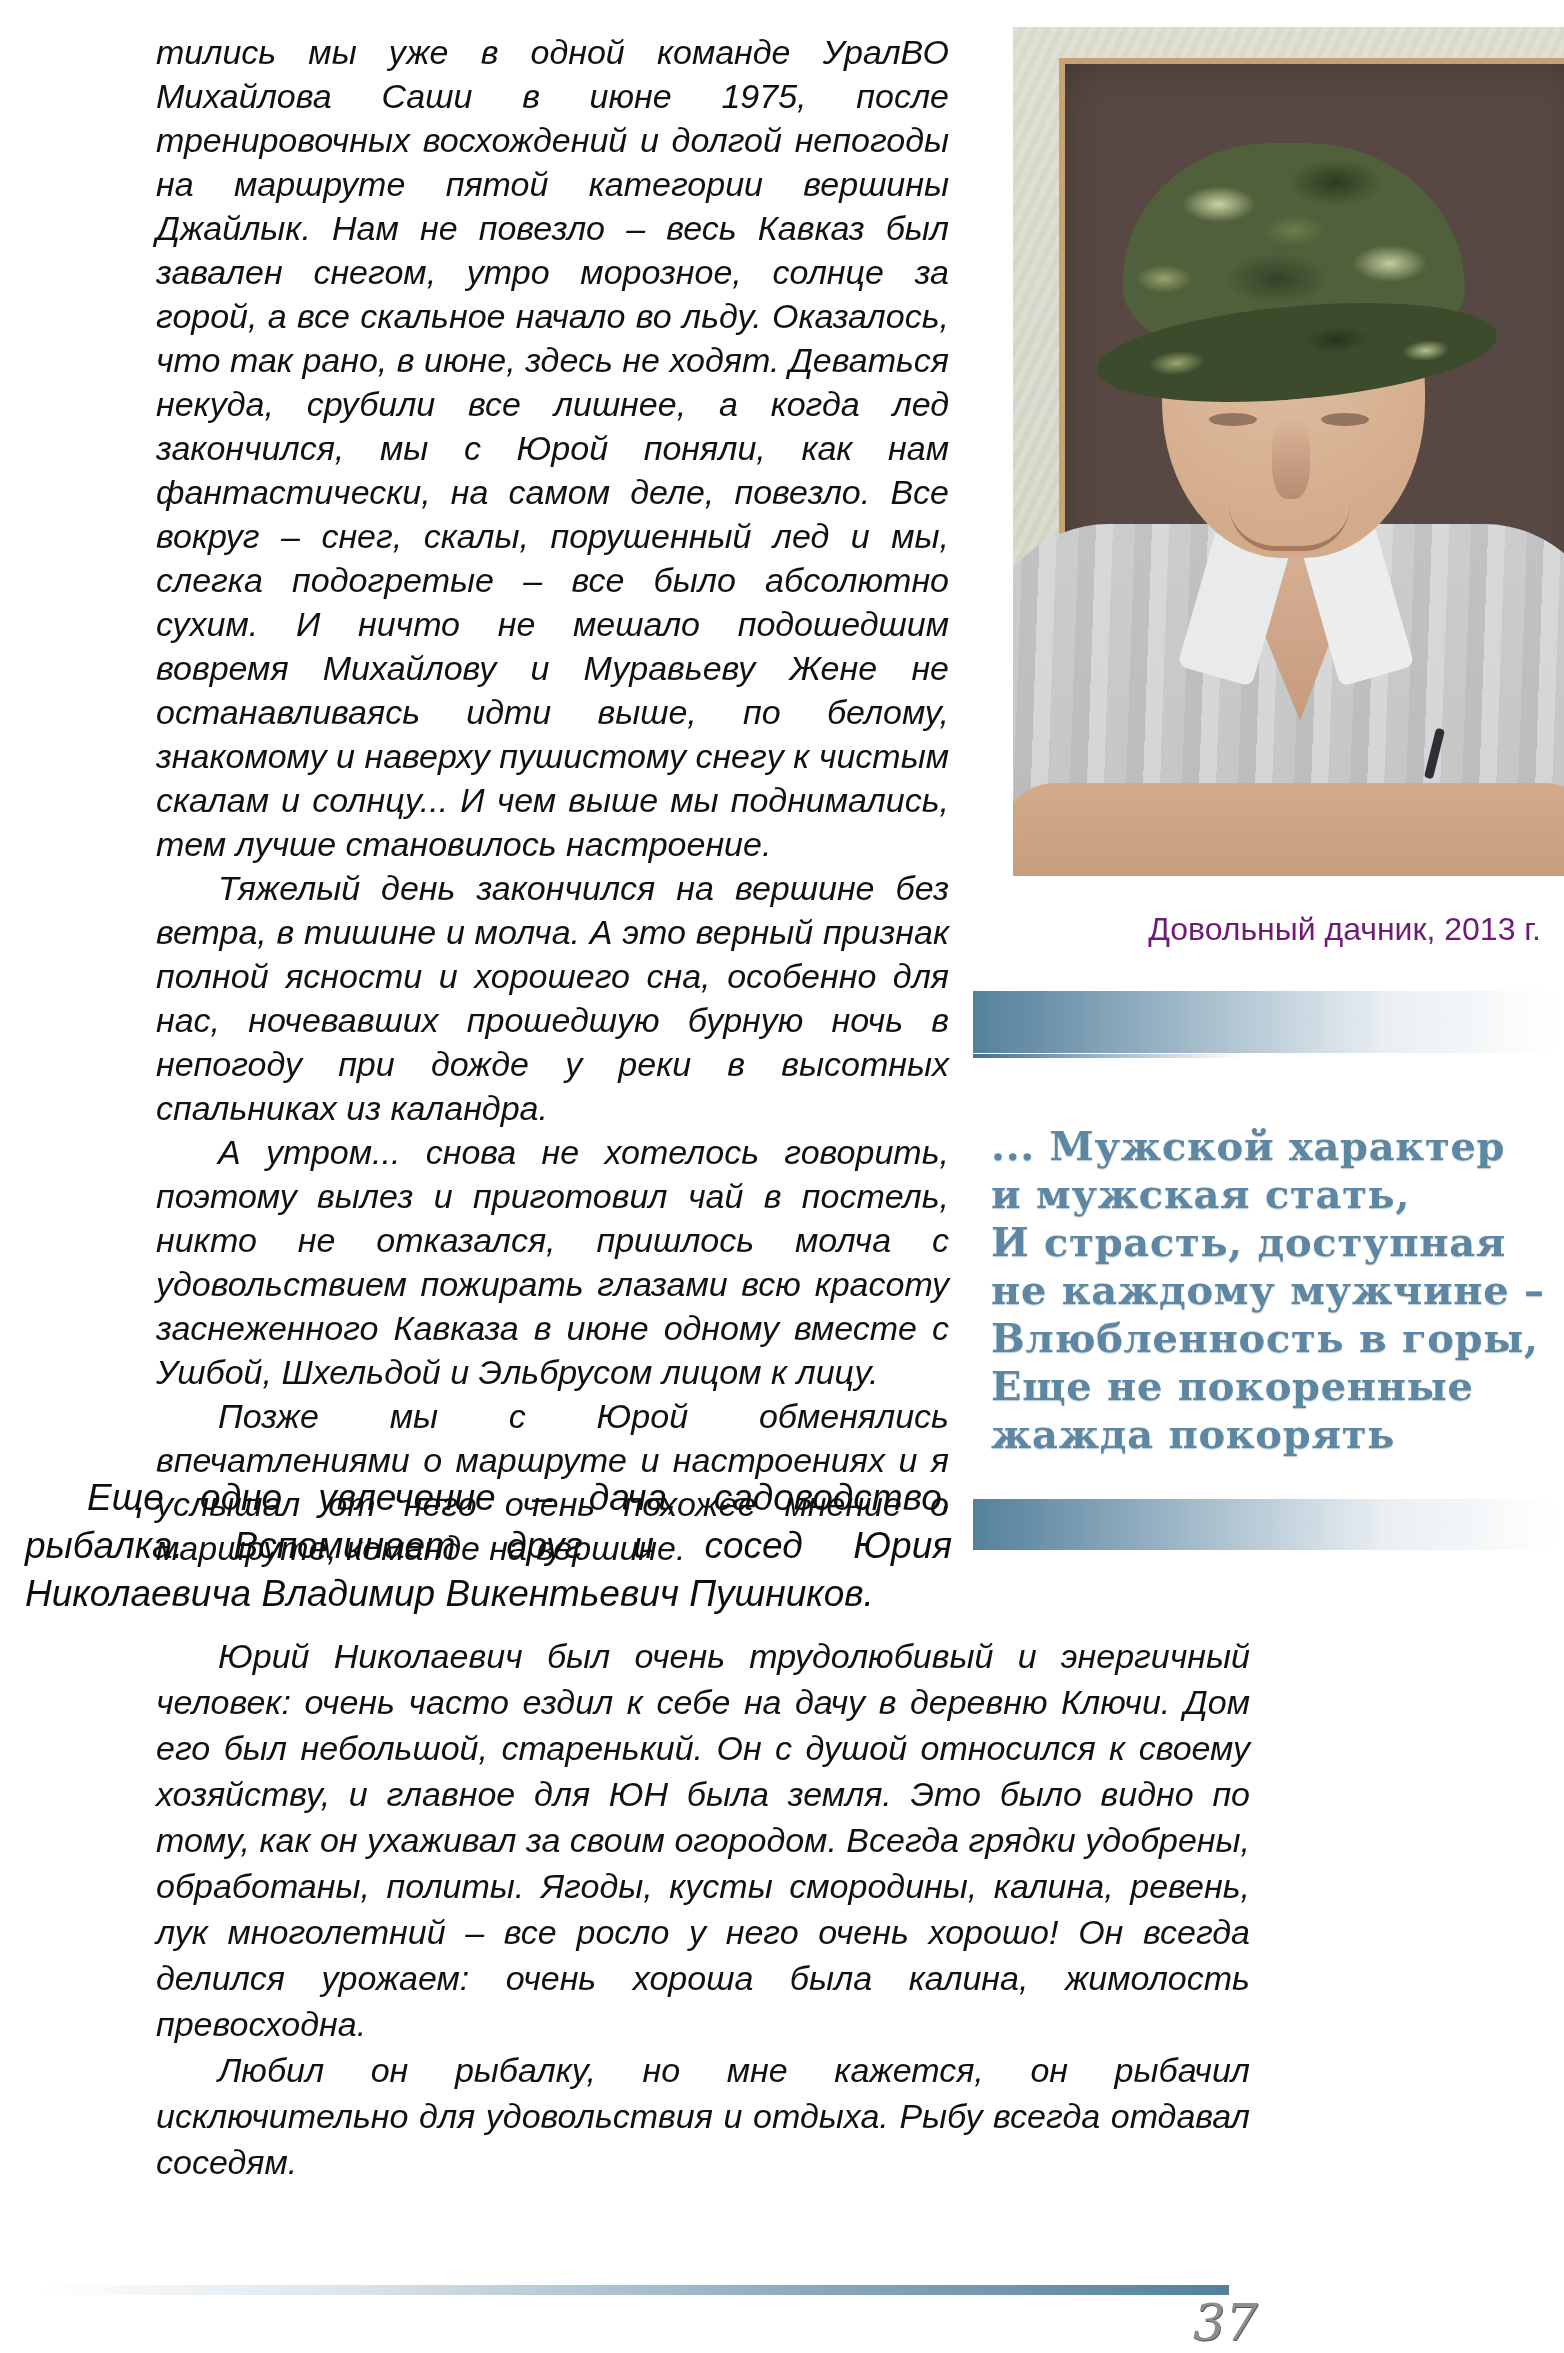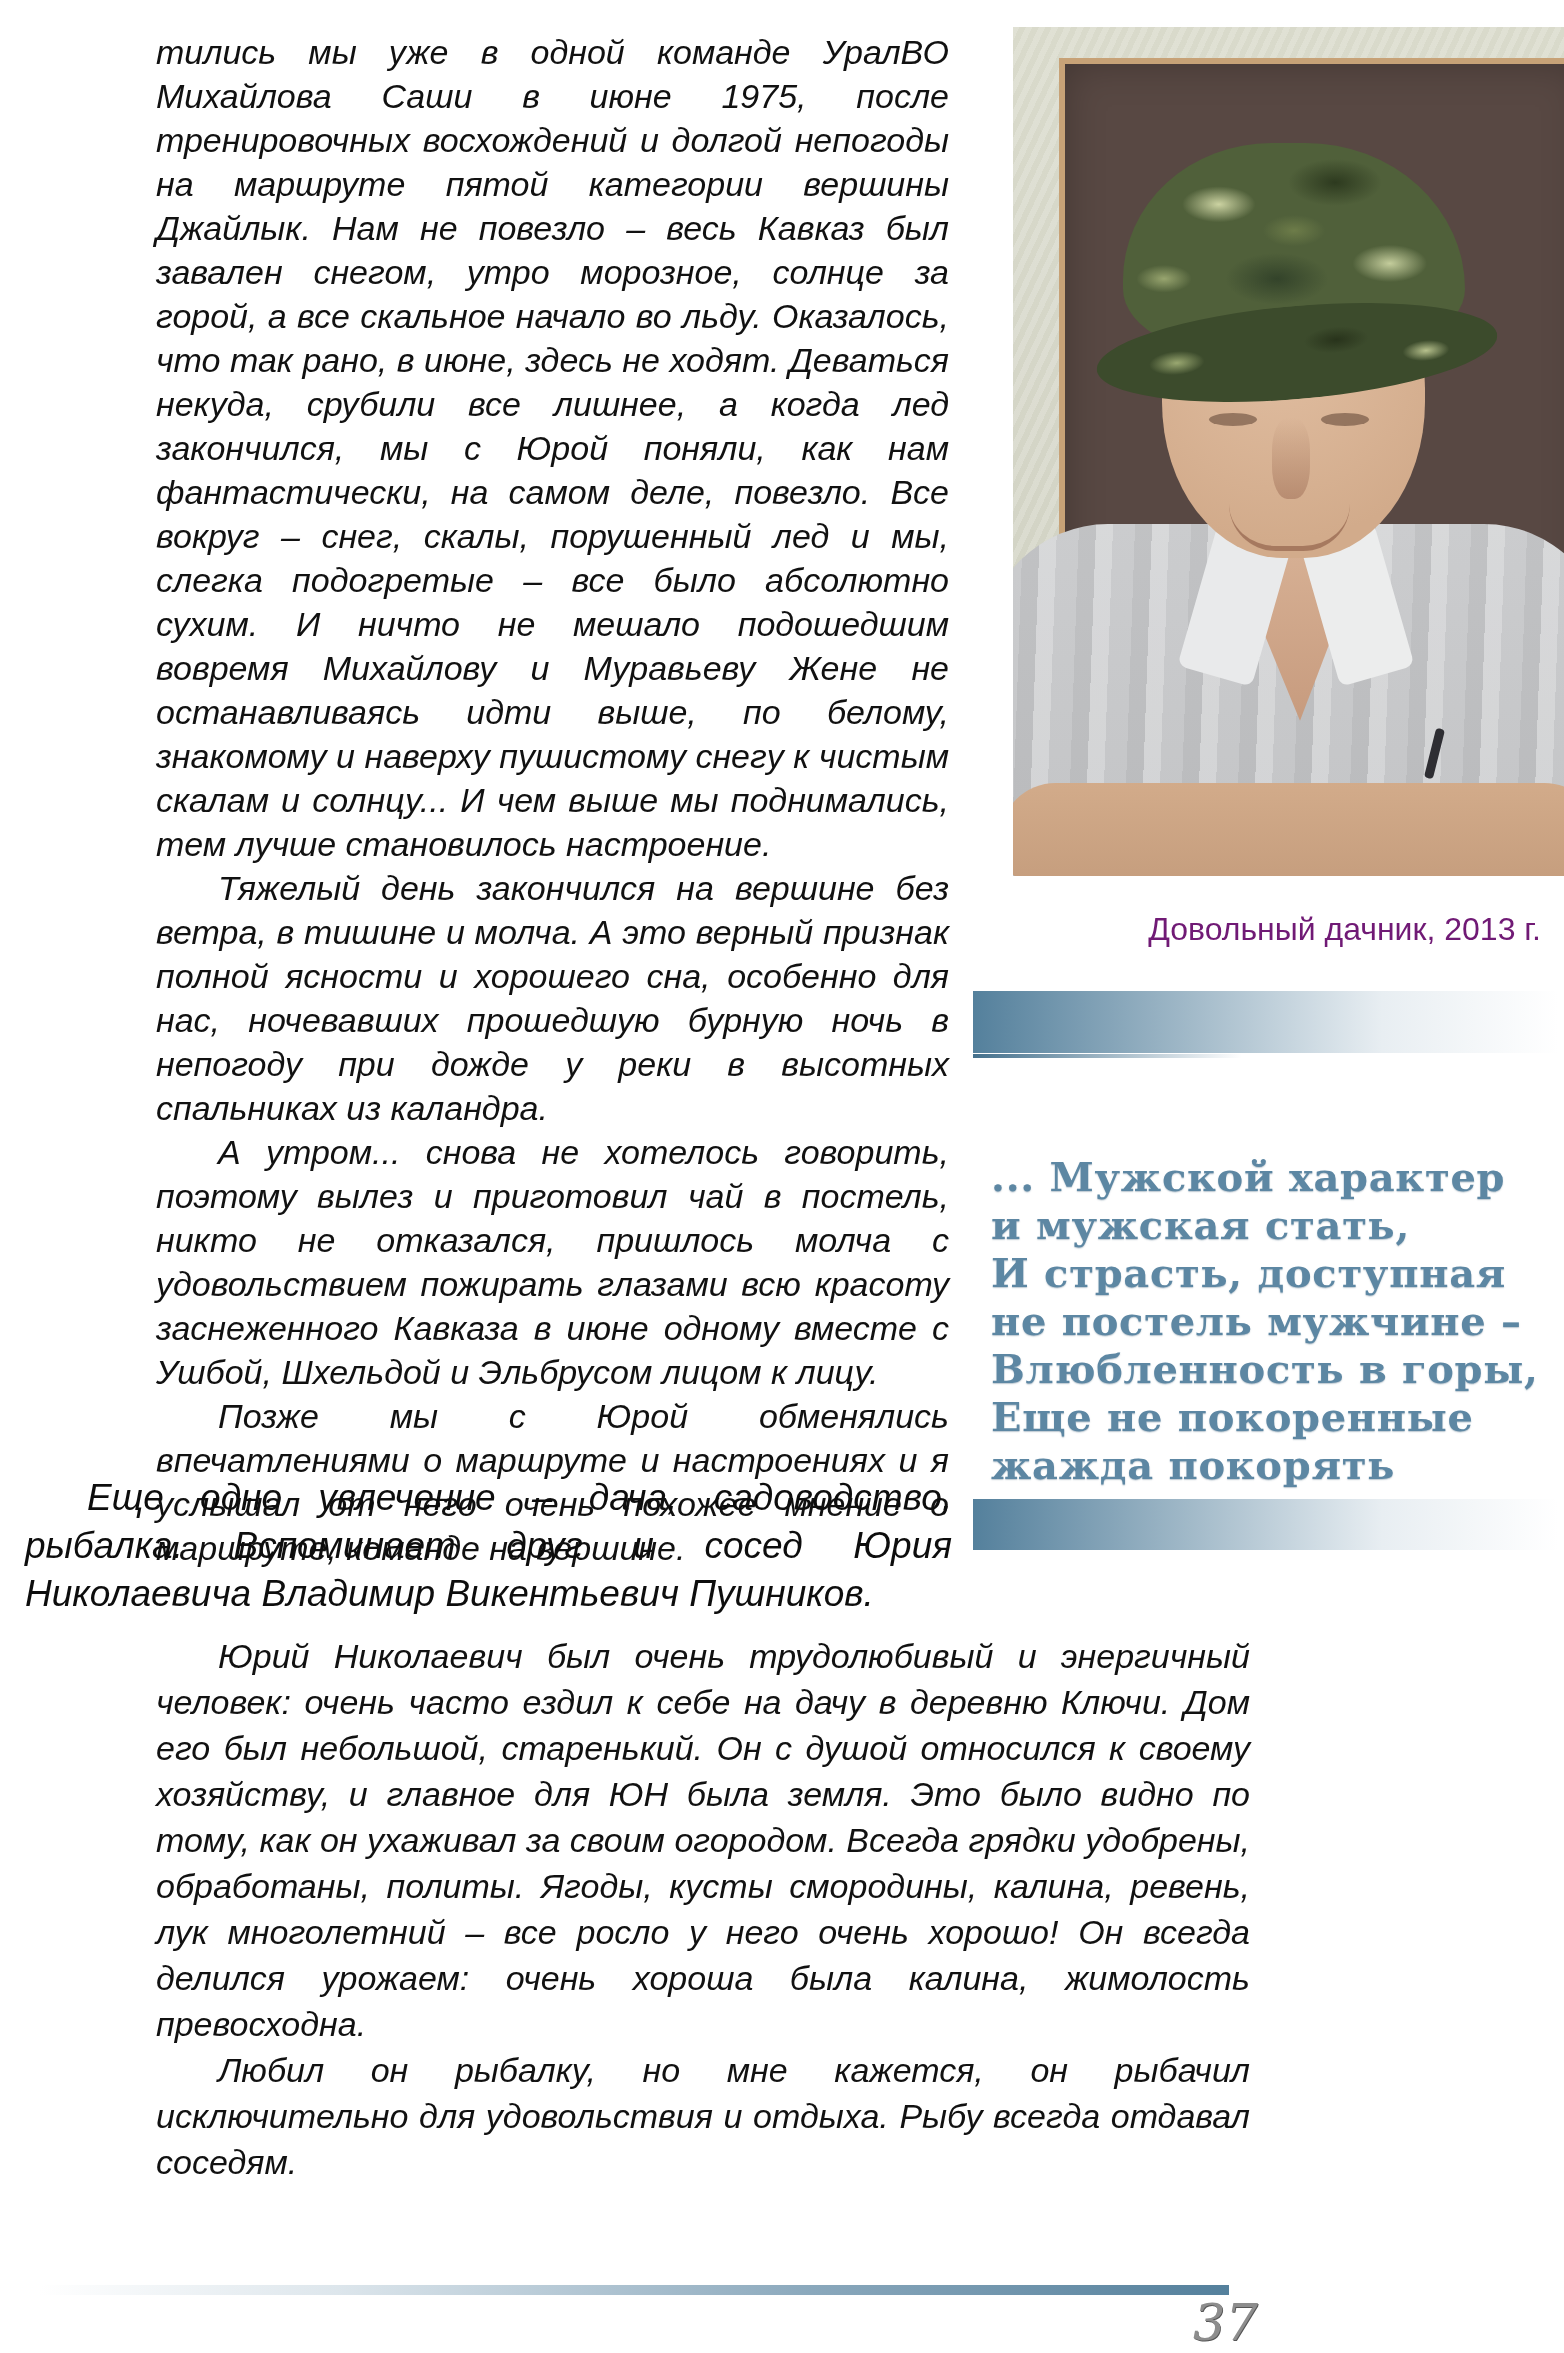--- a/index.html
+++ b/index.html
@@ -62,21 +62,21 @@
   
   .caption{position:absolute;left:971px;top:911px;width:570px;text-align:right;
            font-size:32px;color:#701a75;}
   .bar{position:absolute;height:62px;}
   .bar1{left:973px;top:991px;width:585px;
         background:linear-gradient(90deg,#54809c 0%,#9db6c6 35%,#e8eef2 70%,#ffffff 100%);}
   .bar1::after{content:"";position:absolute;left:0;bottom:-5.2px;width:46%;height:4.6px;
         background:linear-gradient(90deg,#44708c,rgba(68,112,140,0));}
   .bar2{left:973px;top:1499px;width:585px;height:51px;
         background:linear-gradient(90deg,#54809c 0%,#9db6c6 35%,#e8eef2 70%,#ffffff 100%);}
-  .quote{position:absolute;left:991px;top:1153px;width:574px;
+  .quote{position:absolute;left:991px;top:1122px;width:574px;
          font-family:"DejaVu Serif",serif;font-weight:bold;font-size:40px;line-height:48px;
          color:#5d87a3;letter-spacing:0.7px;text-shadow:0 1.3px 1.3px rgba(60,95,120,.35);}
   
   .footer-bar{position:absolute;left:40px;top:2285px;width:1189px;height:10.4px;
         background:linear-gradient(90deg,#ffffff 0%,#dde6ec 25%,#8aa8bc 65%,#54809c 100%);}
   .page-number{position:absolute;left:1167px;top:2293px;width:117px;text-align:center;
         font-family:"DejaVu Serif",serif;font-style:italic;font-size:51px;color:#8d8d8d;
         text-shadow:0.7px 0.7px 0 #555;}
 </style>
 </head>
@@ -117,21 +117,21 @@
   </figure>
 
   <div class="caption">Довольный дачник, 2013 г.</div>
 
   <div class="bar bar1"></div>
 
   <div class="quote">
     <div>... Мужской характер</div>
     <div>и мужская стать,</div>
     <div>И страсть, доступная</div>
-    <div>не постель мужчине –</div>
+    <div>не каждому мужчине –</div>
     <div>Влюбленность в горы,</div>
     <div>Еще не покоренные</div>
     <div>жажда покорять</div>
   </div>
 
   <div class="bar bar2"></div>
 
   <div class="footer-bar"></div>
   <div class="page-number">37</div>
 

